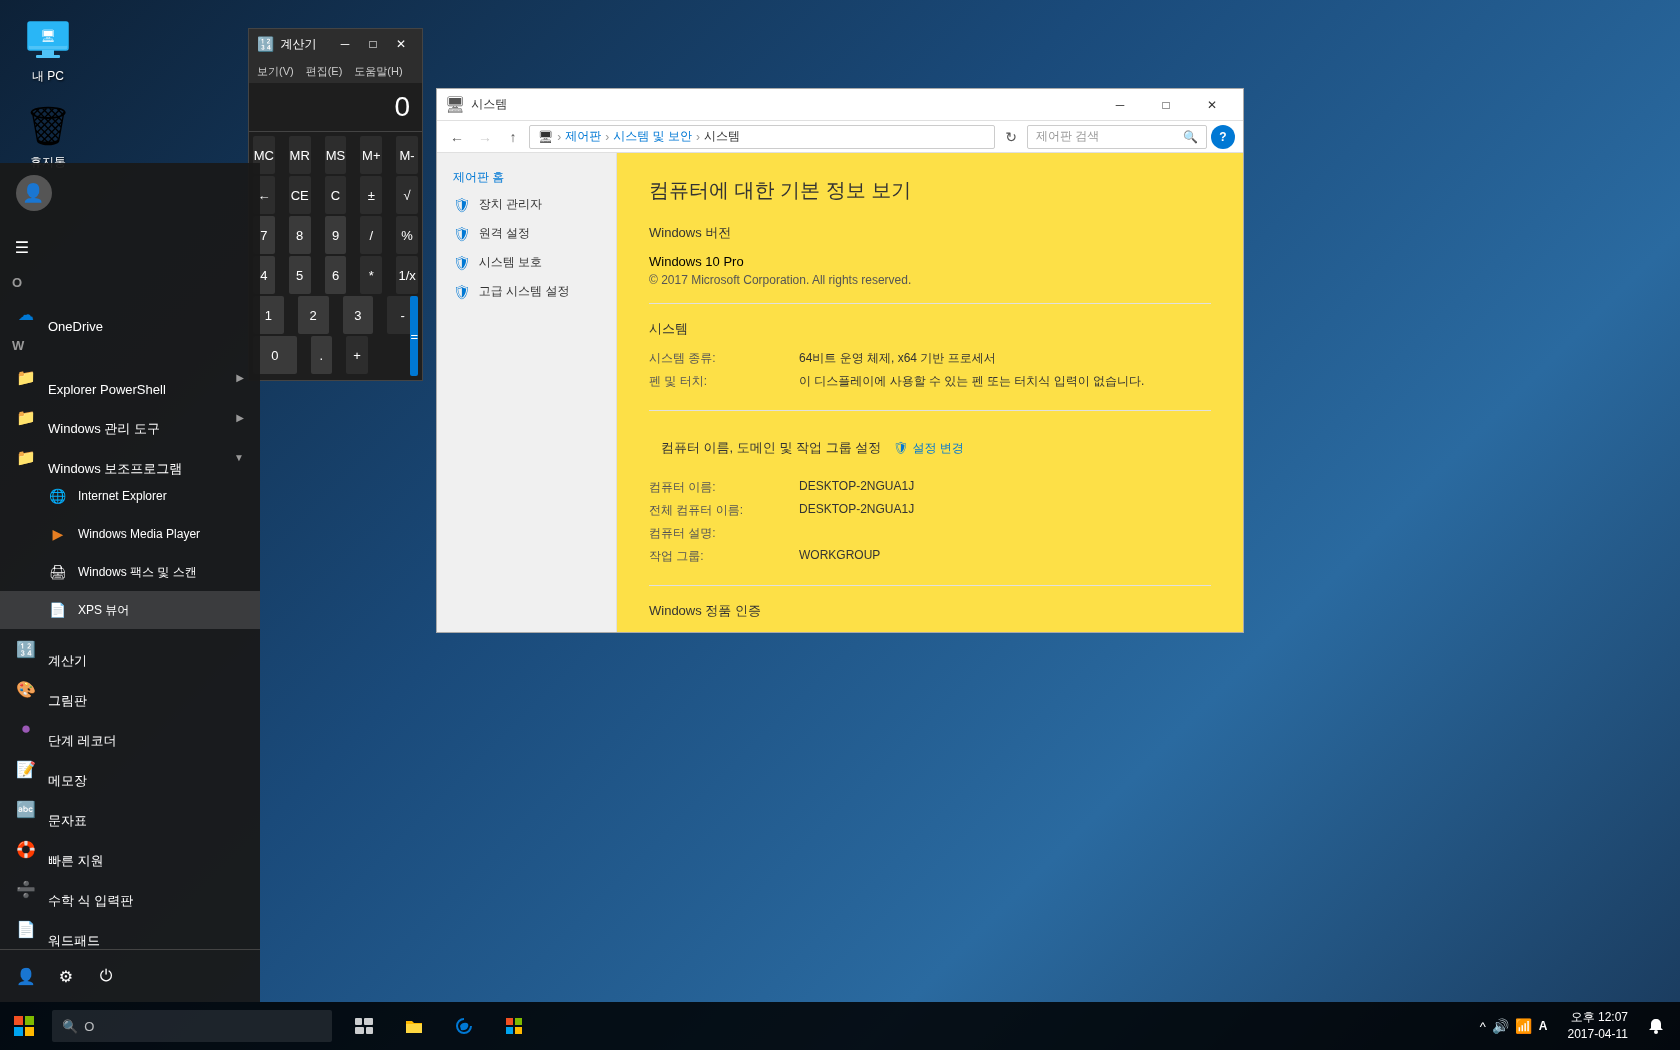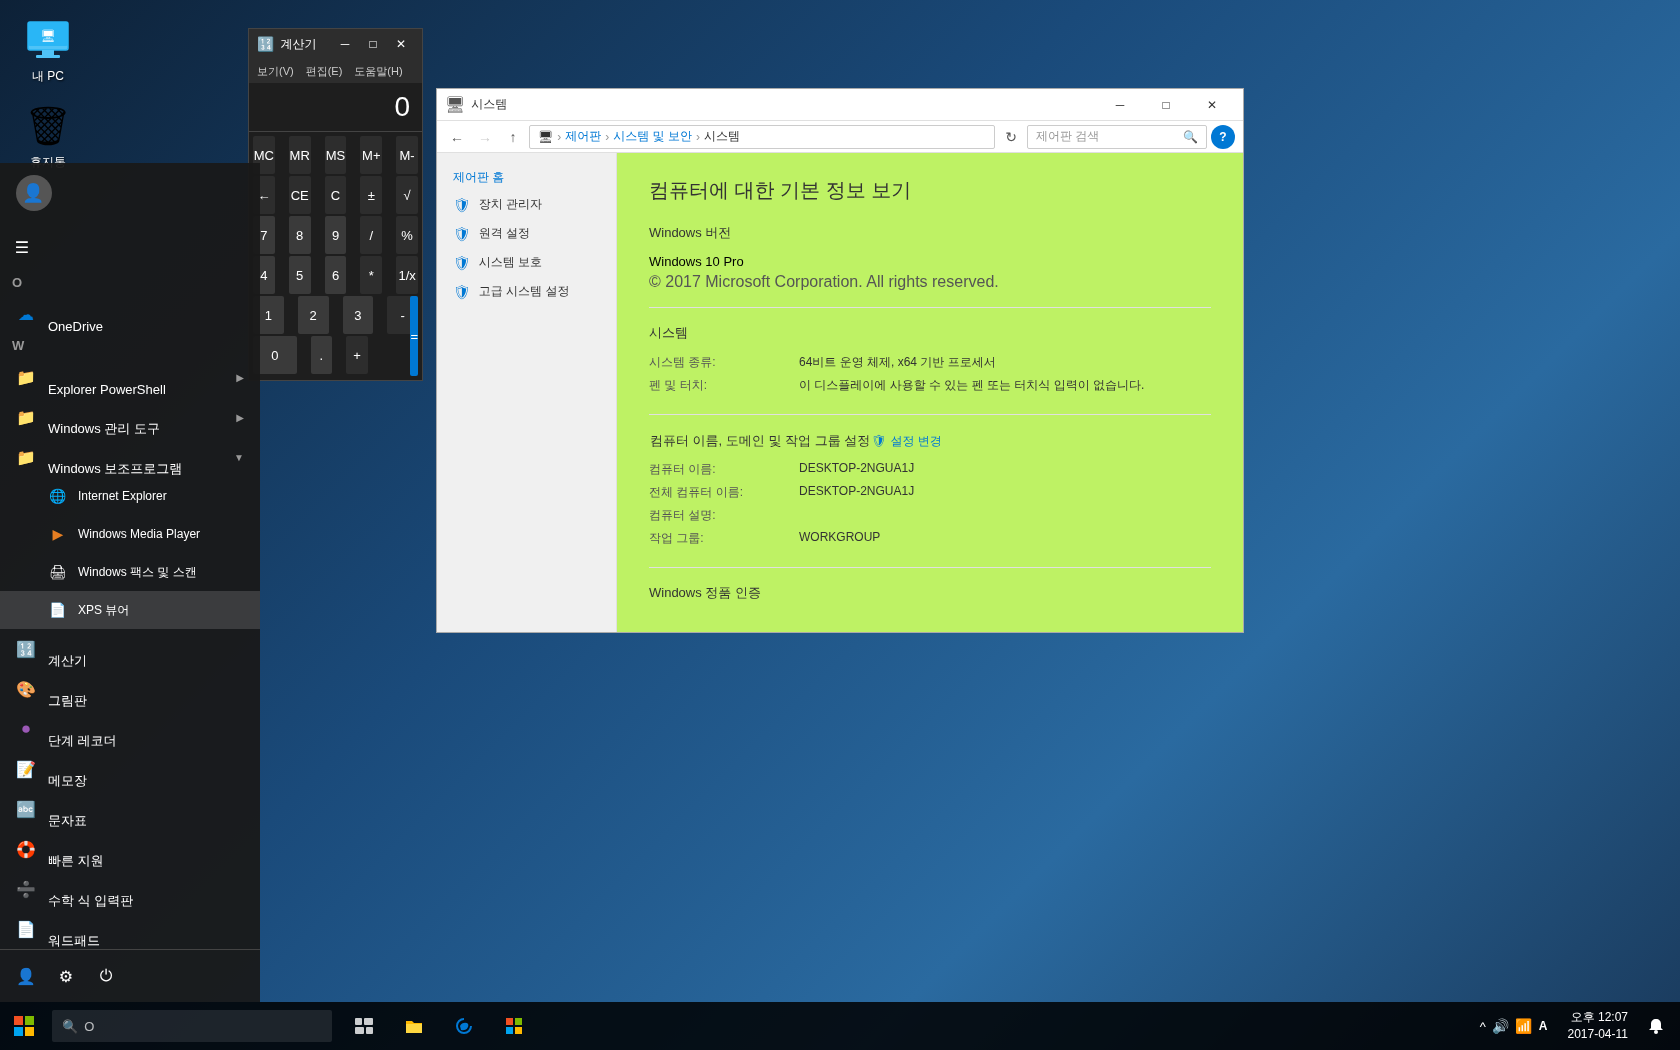--- a/index.html
+++ b/index.html
@@ -433,21 +433,21 @@
       color: #333;
       cursor: pointer;
       gap: 8px;
     }
     .sys-sidebar-item .s-icon { font-size: 14px; color: #0078d4; }
 
     .sys-main {
       flex: 1;
       padding: 24px 32px;
       overflow-y: auto;
-      background: #bef264;
+      background: #fde047;
     }
 
     .sys-page-title {
       font-size: 20px;
       color: #333;
       margin-bottom: 20px;
       font-weight: 300;
     }
 
     .sys-section-title {
@@ -725,21 +725,21 @@
       </div>
 
       <div class="sys-main">
         <div class="sys-page-title">컴퓨터에 대한 기본 정보 보기</div>
 
         <div>
           <div style="display: flex; align-items: flex-start;">
             <div style="flex: 1;">
               <div class="sys-section-title">Windows 버전</div>
               <div style="font-size: 13px; margin-bottom: 4px;">Windows 10 Pro</div>
-              <div style="font-size: 16px; color: #555;">© 2017 Microsoft Corporation. All rights reserved.</div>
+              <div style="font-size: 12px; color: #555;">© 2017 Microsoft Corporation. All rights reserved.</div>
             </div>
 
           </div>
         </div>
 
         <hr class="sys-section-divider">
 
         <div>
           <div class="sys-section-title">시스템</div>
           <div class="sys-info-table">
@@ -751,21 +751,21 @@
               <span class="sys-info-label">펜 및 터치:</span>
               <span class="sys-info-value">이 디스플레이에 사용할 수 있는 펜 또는 터치식 입력이 없습니다.</span>
             </div>
           </div>
         </div>
 
         <hr class="sys-section-divider">
 
         <div>
           <div style="display: flex; align-items: center; margin-bottom: 10px;">
-            <div class="sys-section-title" style="margin: 1px;">컴퓨터 이름, 도메인 및 작업 그룹 설정</div>
+            <div class="sys-section-title" style="margin: 12px;">컴퓨터 이름, 도메인 및 작업 그룹 설정</div>
             <div class="sys-action-link">
               <span>🛡</span>
               <span>설정 변경</span>
             </div>
           </div>
           <div class="sys-info-table">
             <div class="sys-info-row">
               <span class="sys-info-label">컴퓨터 이름:</span>
               <span class="sys-info-value">DESKTOP-2NGUA1J</span>
             </div>

